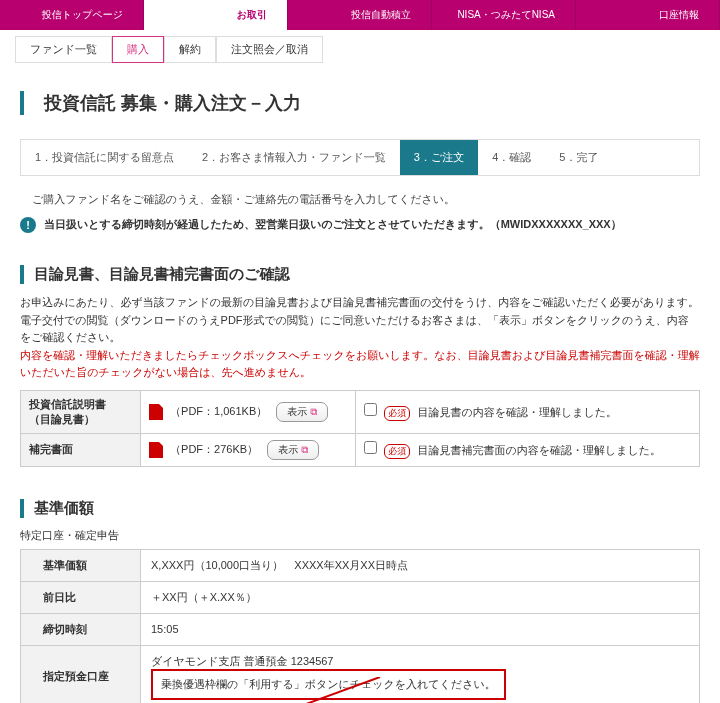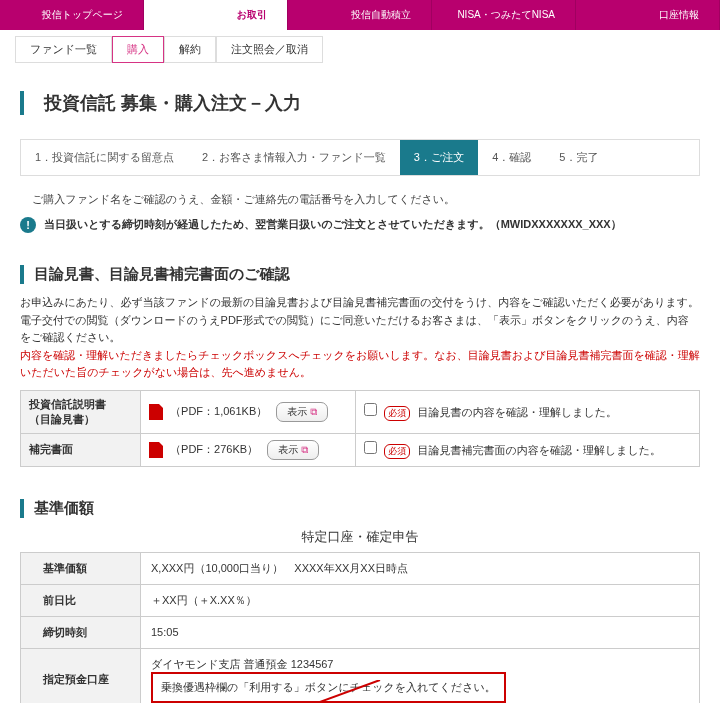--- a/index.html
+++ b/index.html
@@ -25,21 +25,21 @@
 .desc .red{color:#c00}
 table.docs{width:100%;border-collapse:collapse;margin:8px 0}
 table.docs td{border:1px solid #ccc;padding:6px 8px;font-size:11px;vertical-align:middle}
 table.docs td.lbl{background:#f2f2f2;width:120px;font-weight:bold}
 .pdf-ico{display:inline-block;width:14px;height:16px;background:#c00;position:relative;margin-right:4px;vertical-align:middle}
 .pdf-ico:after{content:"";position:absolute;top:0;right:0;border-style:solid;border-width:0 4px 4px 0;border-color:transparent #fff transparent transparent}
 .btn-show{display:inline-block;border:1px solid #999;border-radius:7px;padding:2px 10px;font-size:10px;background:linear-gradient(#fff,#eee);margin-left:6px;cursor:pointer}
 .open-ico{color:#d63384;margin-left:3px}
 .req{display:inline-block;border:1px solid #c00;color:#c00;font-size:9px;padding:0 3px;border-radius:6px;margin-right:4px}
 .chk{margin-right:4px}
-.right-note{text-align:center;font-size:13px;margin:6px 0}
+.right-note{text-align:left;font-size:11px;margin:6px 0}
 table.apply{width:100%;border-collapse:collapse;margin:4px 0}
 table.apply th{background:#f2f2f2;border:1px solid #ccc;padding:8px 22px;text-align:left;font-size:11px;font-weight:bold;width:120px}
 table.apply td{border:1px solid #ccc;padding:8px 10px;font-size:11px}
 .callout{border:2px solid #c00;padding:6px 8px;font-size:11px;color:#333;display:inline-block}
 .arrow{position:absolute;pointer-events:none}
 .rel{position:relative}
 </style>
 </head>
 <body>
 

